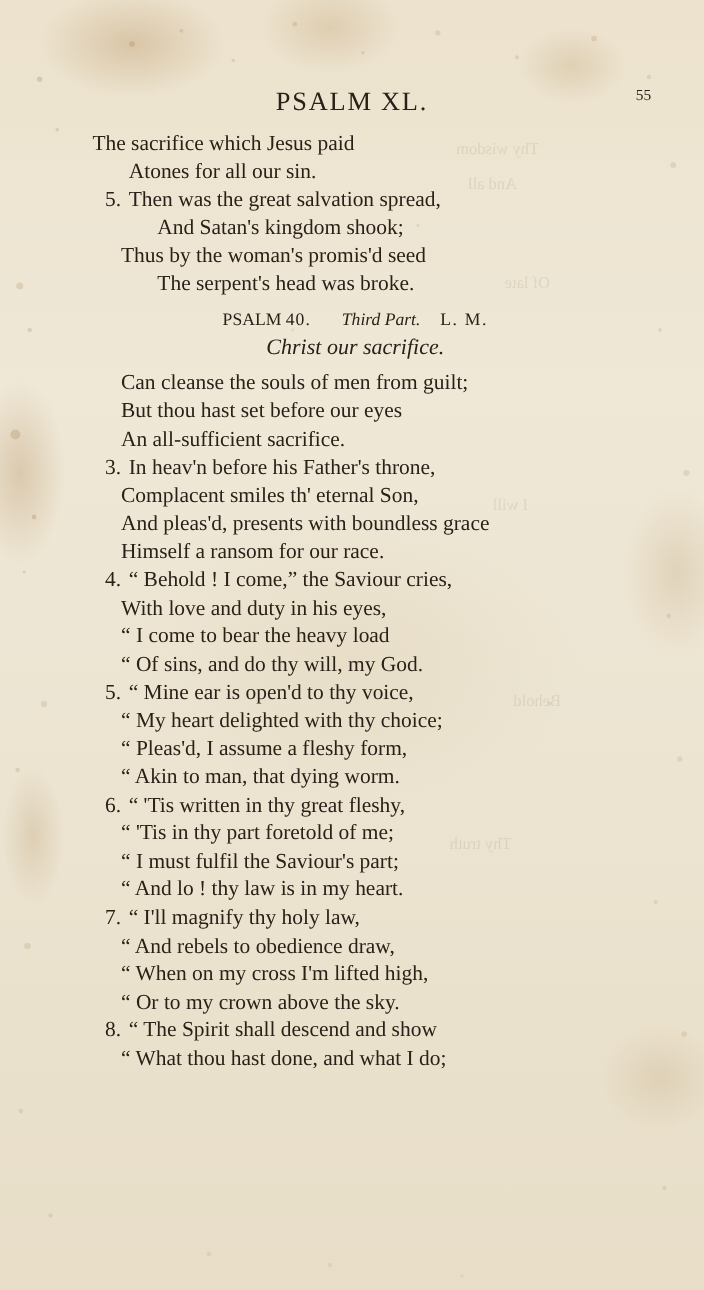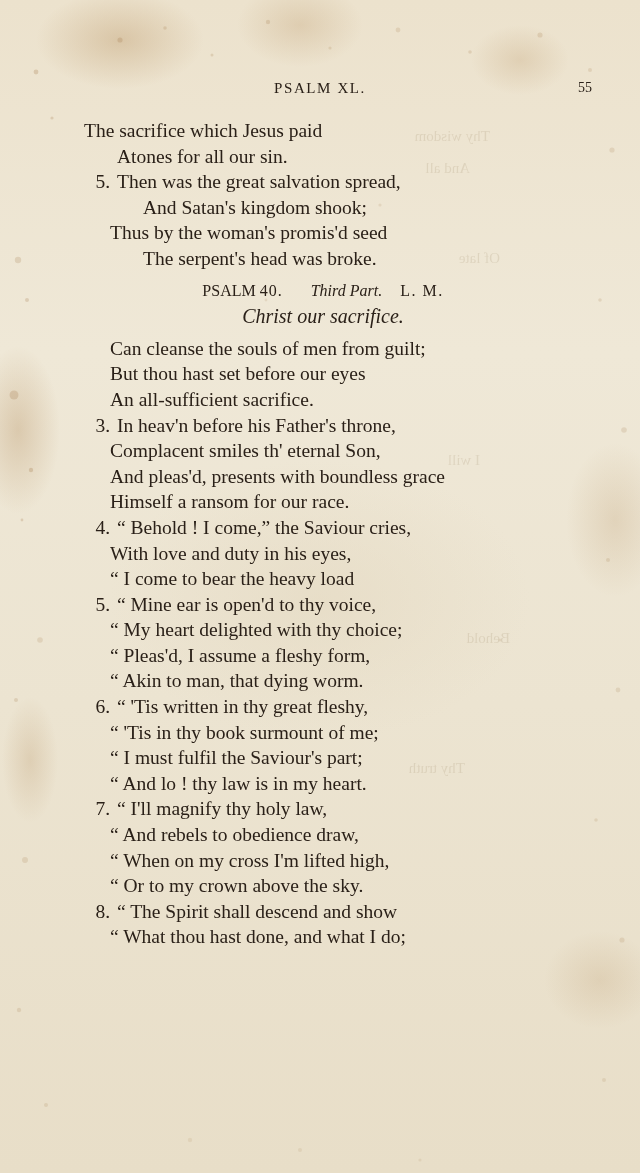--- a/index.html
+++ b/index.html
@@ -59,21 +59,21 @@
     position: absolute;
     top: 80px;
     left: 0;
     right: 0;
     height: 24px;
   }
   .running-title {
     position: absolute;
     left: 0; right: 0;
     text-align: center;
-    font-size: 15px;
+    font-size: 24px;
     letter-spacing: 1.6px;
     font-variant: small-caps;
     text-transform: uppercase;
   }
   .folio {
     position: absolute;
     right: 48px;
     top: 0;
     font-size: 14px;
   }
@@ -215,32 +215,33 @@
       <span class="line"><span class="num">3.</span><span>In heav'n before his Father's throne,</span></span>
       <span class="line ind0">Complacent smiles th' eternal Son,</span>
       <span class="line ind0">And pleas'd, presents with boundless grace</span>
       <span class="line ind0">Himself a ransom for our race.</span>
     </div>
 
     <div class="stanza hang">
       <span class="line"><span class="num">4.</span><span>“ Behold ! I come,” the Saviour cries,</span></span>
       <span class="line ind0">With love and duty in his eyes,</span>
       <span class="line ind0">“ I come to bear the heavy load</span>
+      <span class="line ind0">“ Of sins, and do thy will, my God.</span>
     </div>
 
     <div class="stanza hang">
       <span class="line"><span class="num">5.</span><span>“ Mine ear is open'd to thy voice,</span></span>
       <span class="line ind0">“ My heart delighted with thy choice;</span>
       <span class="line ind0">“ Pleas'd, I assume a fleshy form,</span>
       <span class="line ind0">“ Akin to man, that dying worm.</span>
     </div>
 
     <div class="stanza hang">
       <span class="line"><span class="num">6.</span><span>“ 'Tis written in thy great fleshy,</span></span>
-      <span class="line ind0">“ 'Tis in thy book surmount of me;</span>
+      <span class="line ind0">“ 'Tis in thy part foretold of me;</span>
       <span class="line ind0">“ I must fulfil the Saviour's part;</span>
       <span class="line ind0">“ And lo ! thy law is in my heart.</span>
     </div>
 
     <div class="stanza hang">
       <span class="line"><span class="num">7.</span><span>“ I'll magnify thy holy law,</span></span>
       <span class="line ind0">“ And rebels to obedience draw,</span>
       <span class="line ind0">“ When on my cross I'm lifted high,</span>
       <span class="line ind0">“ Or to my crown above the sky.</span>
     </div>

